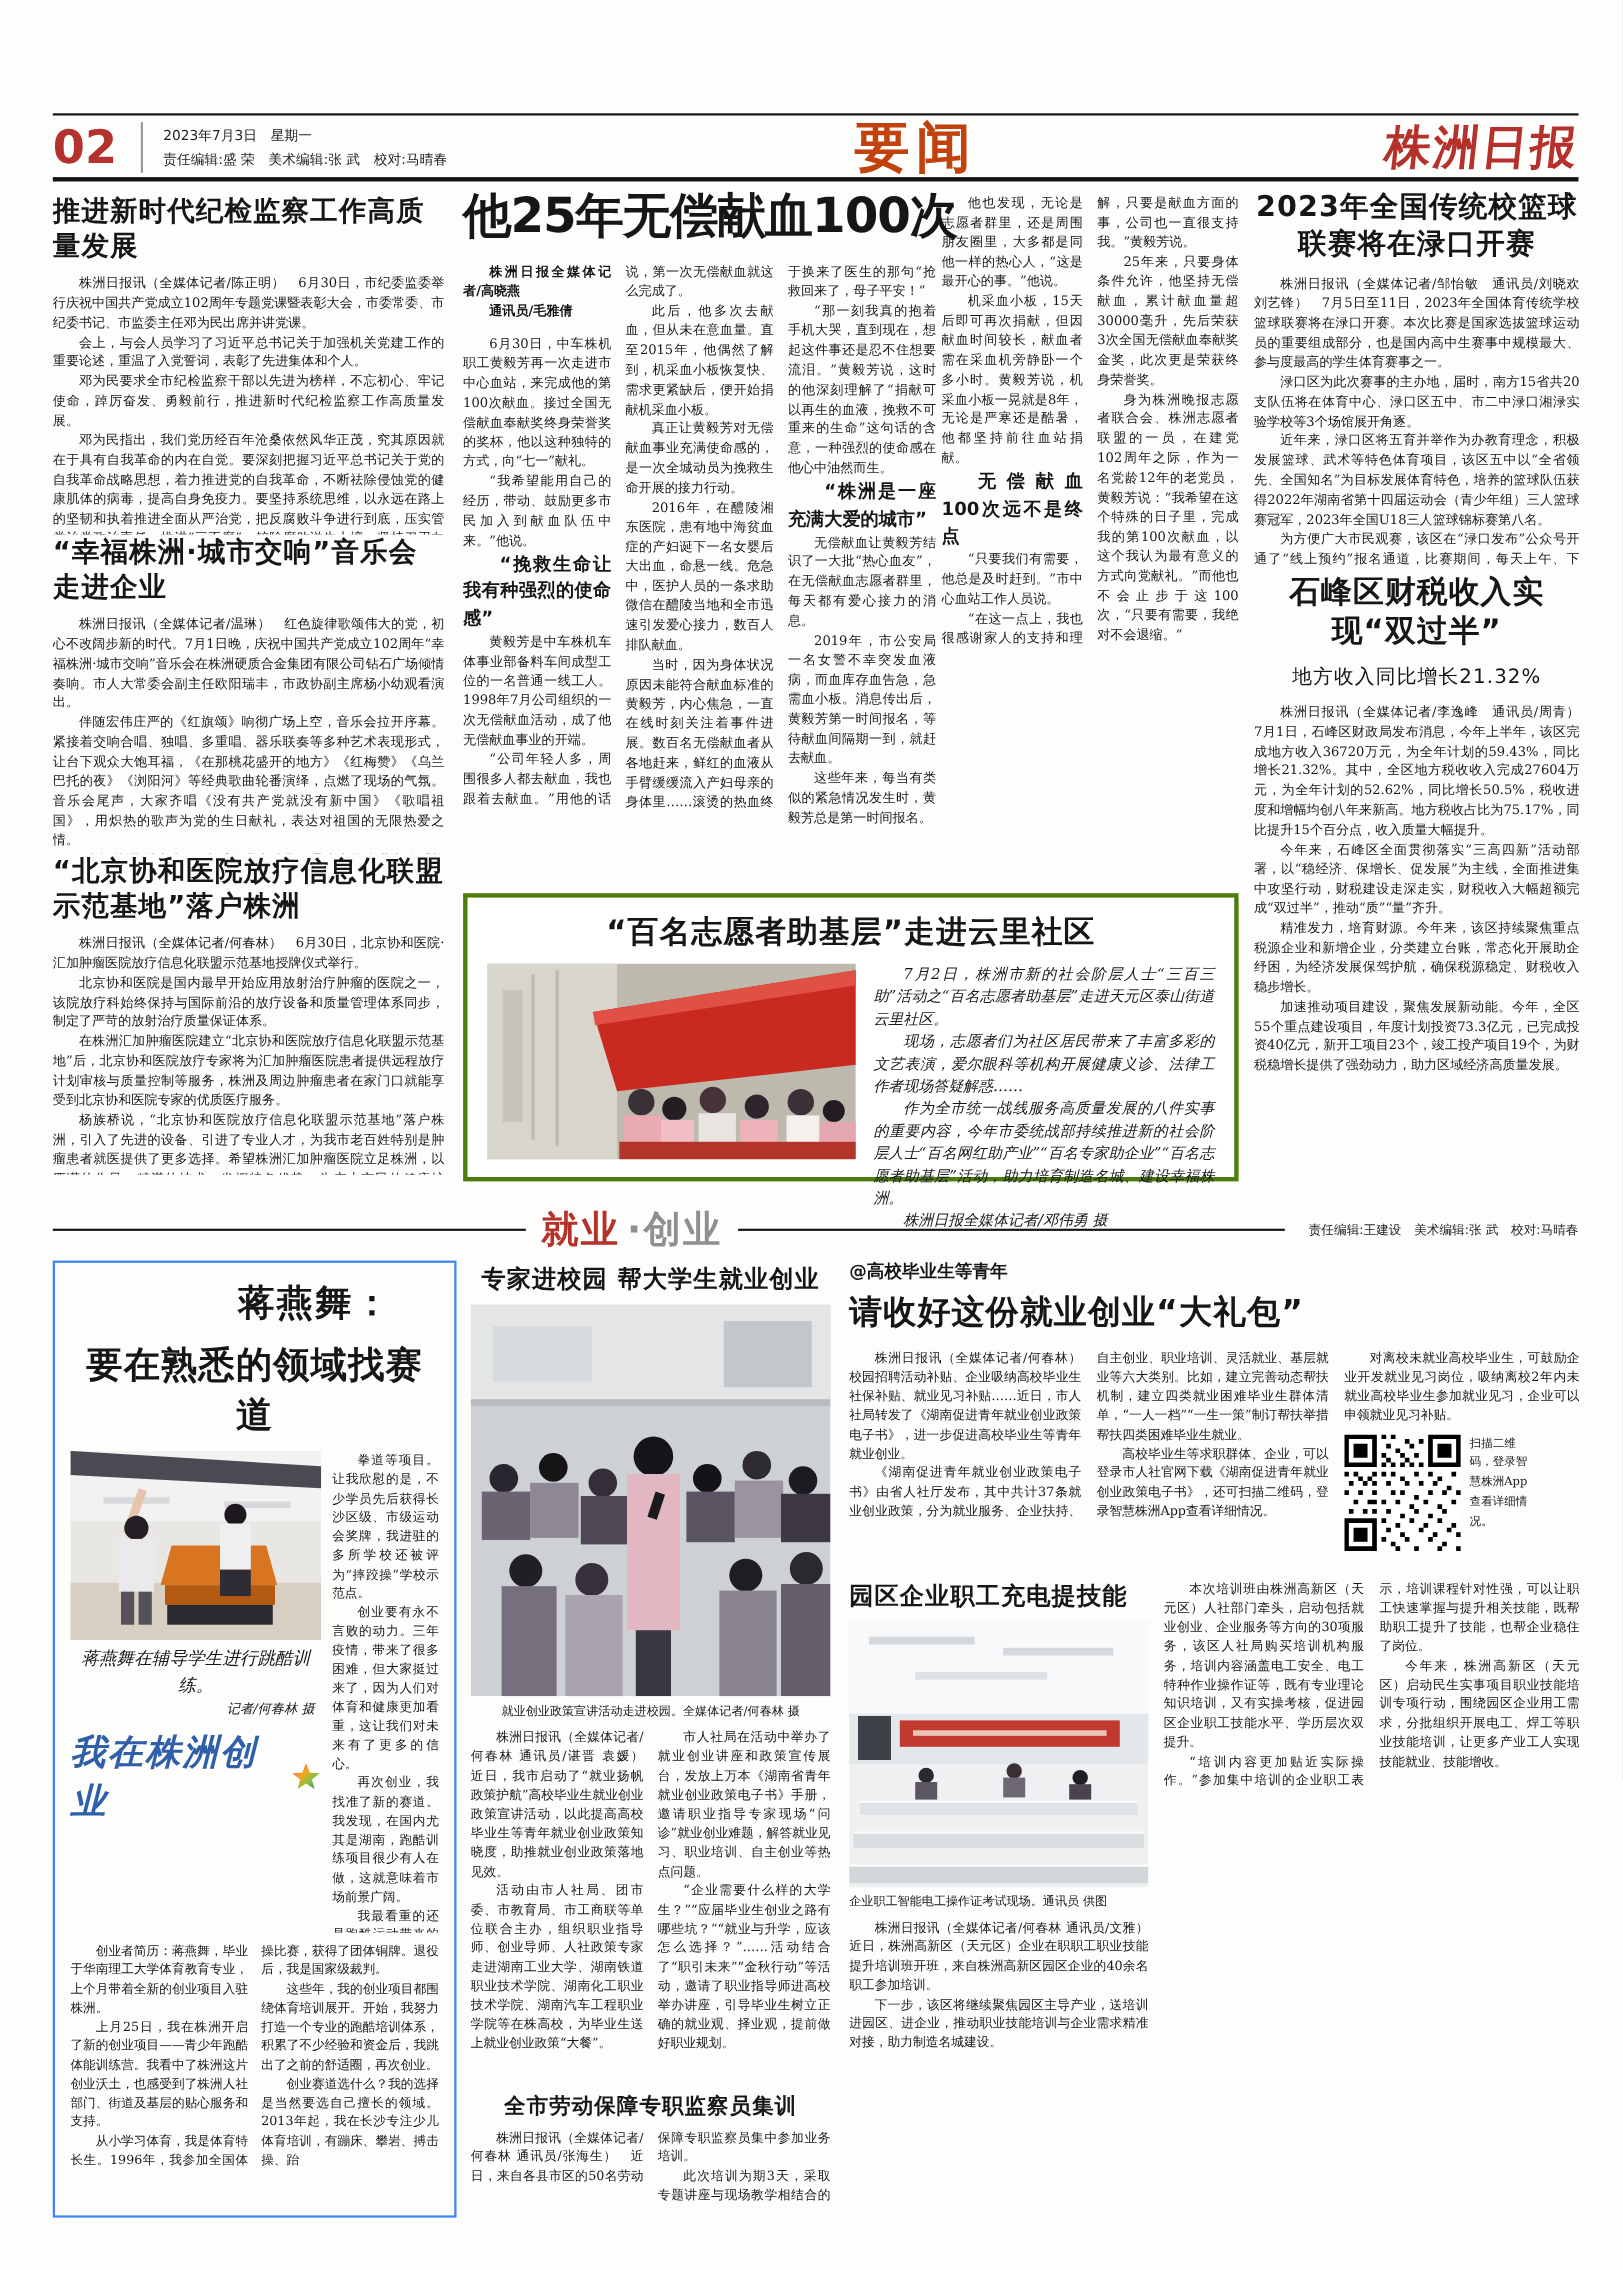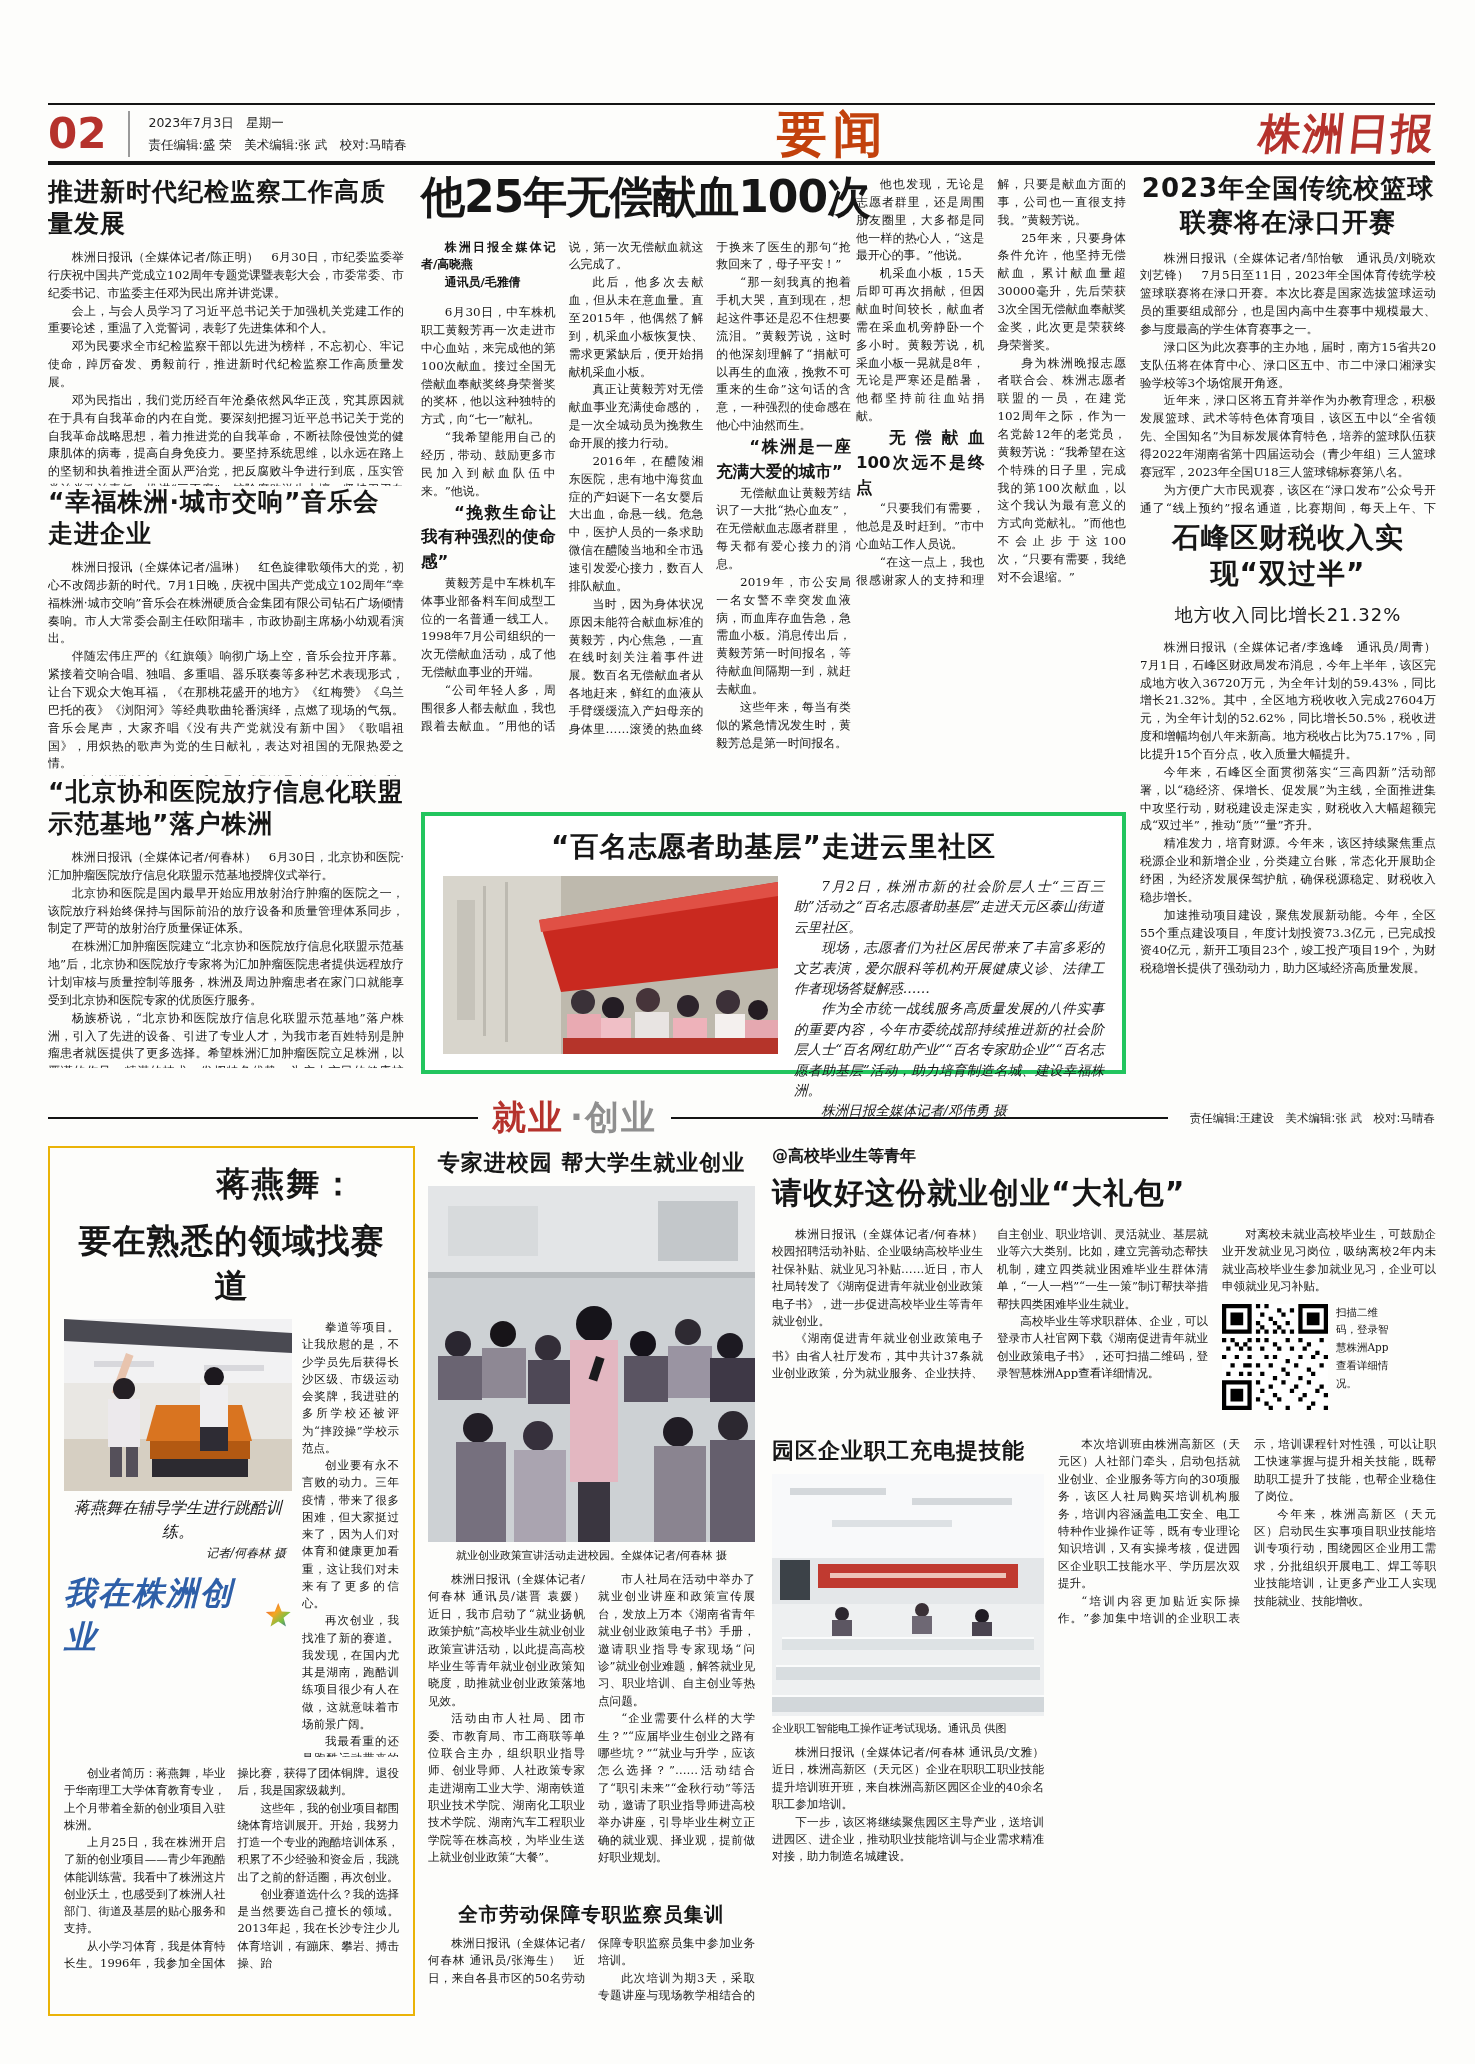--- a/index.html
+++ b/index.html
@@ -25,36 +25,36 @@
   .kai{font-style:italic;}
   
   .main-h1{font-size:44px;font-weight:bold;white-space:nowrap;text-align:center;
            letter-spacing:-1px;margin:0;line-height:1.15;}
   .cols3{column-count:3;column-gap:13px;height:560px;margin-top:16px;}
   .cols2m{column-count:2;column-gap:13px;height:100%;}
   .byl{text-indent:0;font-weight:600;margin:0 0 2px 0;}
   .sh{font-size:16.5px;font-weight:bold;line-height:1.45;margin:11px 0 9px 0;text-indent:0;
       font-family:"DejaVu Sans",sans-serif;}
   
-  .feature{border:4px solid #22c55e;background:#fff;padding:8px 18px 10px 18px;box-sizing:border-box;}
+  .feature{border:4px solid #4d7c0f;background:#fff;padding:8px 18px 10px 18px;box-sizing:border-box;}
   .f-title{text-align:center;font-size:28px;font-weight:bold;letter-spacing:1px;margin:4px 0 10px 0;}
   .f-row{display:flex;gap:16px;}
   .f-text{flex:1;font-size:13.6px;line-height:1.62;}
   .f-credit{text-align:right;margin-top:4px;text-indent:0;}
   
   .r-head{font-size:26px;font-weight:bold;text-align:center;line-height:1.3;letter-spacing:1px;margin:0 0 10px 0;}
   .r-sub{font-size:18px;text-align:center;margin:2px 0 12px 0;letter-spacing:1px;}
   
   .jd{display:flex;align-items:center;}
   .jd .ln{border-top:2.5px solid #141414;height:0;}
   .jd-red{font-size:34px;font-weight:bold;color:#b5322c;margin:0 6px 0 14px;letter-spacing:2px;}
   .jd-gray{font-size:34px;font-weight:bold;color:#8f8f8f;margin-right:14px;letter-spacing:2px;}
   .jd-ed{font-size:11.5px;margin-left:22px;white-space:nowrap;color:#222;}
   
-  .profile{border:2px solid #eab308;box-sizing:border-box;padding:12px 14px;}
+  .profile{border:2px solid #3b82f6;box-sizing:border-box;padding:12px 14px;}
   .p-h1{font-size:33px;font-weight:bold;margin:2px 0 4px 0;text-align:center;text-indent:110px;letter-spacing:2px;}
   .p-h2{font-size:33px;font-weight:bold;margin:12px 0 10px 0;text-align:center;letter-spacing:1px;}
   .p-row{display:flex;gap:10px;height:438px;}
   .p-left{width:228px;}
   .p-side{flex:1;font-size:11.5px;overflow:hidden;}
   .p-cap{font-size:16px;line-height:1.5;margin-top:5px;text-align:center;}
   .p-capcredit{text-align:right;font-size:12px;margin-top:1px;padding-right:6px;}
   .badge{display:flex;align-items:center;gap:6px;margin-top:10px;justify-content:center;}
   .badge-text{color:#2e5fa8;font-weight:bold;font-style:italic;font-size:32px;letter-spacing:2px;
               font-family:"DejaVu Sans",sans-serif;}

